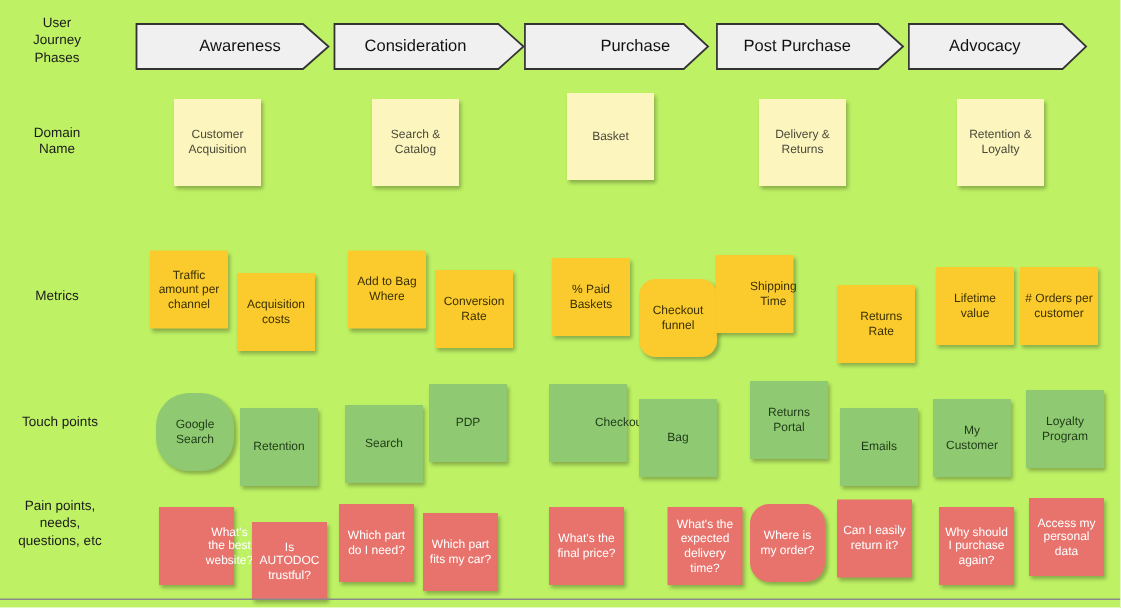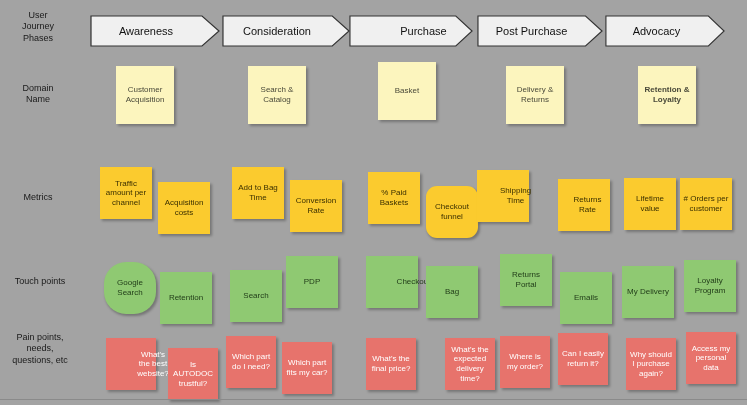--- a/index.html
+++ b/index.html
@@ -3,21 +3,21 @@
 <meta charset="utf-8">
 <style>
   * { margin: 0; padding: 0; box-sizing: border-box; }
   html, body { background: #ffffff; }
   body { font-family: "Liberation Sans", sans-serif; }
 
   .board {
     position: relative;
     width: 747px;
     height: 405px;
-    background: #a3a3a3;
+    background: #bef264;
     overflow: hidden;
   }
 
   .row-label {
     position: absolute;
     text-align: center;
     font-size: 9px;
     line-height: 1.25;
     color: #1a1a1a;
   }
@@ -79,21 +79,21 @@
   <div class="row-label" style="left:12px; top:10px; width:52px;">User Journey Phases</div>
   <div class="row-label" style="left:12px; top:83px; width:52px;">Domain Name</div>
   <div class="row-label" style="left:12px; top:192px; width:52px;">Metrics</div>
   <div class="row-label" style="left:12px; top:276px; width:56px;">Touch points</div>
   <div class="row-label" style="left:8px; top:332px; width:64px;">Pain points, needs, questions, etc</div>
 
   <div class="phase" style="left:90px; width:130px;">
     <svg viewBox="0 0 130 32" preserveAspectRatio="none">
       <polygon points="1,1 112,1 129,16 112,31 1,31" fill="#F0F0F0" stroke="#333" stroke-width="1.2"></polygon>
     </svg>
-    <span class="phase-label" style="width:112px;">Awareness</span>
+    <span class="phase-label" style="width:112px;margin-left:14px;">Awareness</span>
   </div>
   <div class="phase" style="left:222px; width:128px;">
     <svg viewBox="0 0 130 32" preserveAspectRatio="none">
       <polygon points="1,1 112,1 129,16 112,31 1,31" fill="#F0F0F0" stroke="#333" stroke-width="1.2"></polygon>
     </svg>
     <span class="phase-label" style="width:110px;">Consideration</span>
   </div>
   <div class="phase" style="left:349px; width:124px;">
     <svg viewBox="0 0 130 32" preserveAspectRatio="none">
       <polygon points="1,1 112,1 129,16 112,31 1,31" fill="#F0F0F0" stroke="#333" stroke-width="1.2"></polygon>
@@ -110,50 +110,50 @@
     <svg viewBox="0 0 130 32" preserveAspectRatio="none">
       <polygon points="1,1 112,1 129,16 112,31 1,31" fill="#F0F0F0" stroke="#333" stroke-width="1.2"></polygon>
     </svg>
     <span class="phase-label" style="width:103px;">Advocacy</span>
   </div>
 
   <div class="note note-domain" style="left:116px; top:66px;">Customer Acquisition</div>
   <div class="note note-domain" style="left:248px; top:66px;">Search &amp; Catalog</div>
   <div class="note note-domain" style="left:378px; top:62px;">Basket</div>
   <div class="note note-domain" style="left:506px; top:66px;">Delivery &amp; Returns</div>
-  <div class="note note-domain" style="left:638px; top:66px;font-weight:bold;">Retention &amp; Loyalty</div>
+  <div class="note note-domain" style="left:638px; top:66px;">Retention &amp; Loyalty</div>
 
   <div class="note note-metric" style="left:100px; top:167px;">Traffic amount per channel</div>
   <div class="note note-metric" style="left:158px; top:182px;">Acquisition costs</div>
-  <div class="note note-metric" style="left:232px; top:167px;">Add to Bag Time</div>
+  <div class="note note-metric" style="left:232px; top:167px;">Add to Bag Where</div>
   <div class="note note-metric" style="left:290px; top:180px;">Conversion Rate</div>
   <div class="note note-metric" style="left:368px; top:172px;">% Paid Baskets</div>
   <div class="note note-metric" style="left:426px; top:186px;border-radius:11px;">Checkout funnel</div>
   <div class="note note-metric" style="left:477px; top:170px;padding-left:28px;">Shipping Time</div>
-  <div class="note note-metric" style="left:558px; top:179px;padding-left:10px;">Returns Rate</div>
+  <div class="note note-metric" style="left:558px; top:190px;padding-left:10px;">Returns Rate</div>
   <div class="note note-metric" style="left:624px; top:178px;">Lifetime value</div>
   <div class="note note-metric" style="left:680px; top:178px;"># Orders per customer</div>
 
   <div class="note note-touchpoint" style="left:104px; top:262px;border-radius:22px;">Google Search</div>
   <div class="note note-touchpoint" style="left:160px; top:272px;">Retention</div>
   <div class="note note-touchpoint" style="left:230px; top:270px;">Search</div>
   <div class="note note-touchpoint" style="left:286px; top:256px;">PDP</div>
   <div class="note note-touchpoint" style="left:366px; top:256px;padding-left:46px;">Checkout</div>
   <div class="note note-touchpoint" style="left:426px; top:266px;">Bag</div>
   <div class="note note-touchpoint" style="left:500px; top:254px;">Returns Portal</div>
   <div class="note note-touchpoint" style="left:560px; top:272px;">Emails</div>
-  <div class="note note-touchpoint" style="left:622px; top:266px;">My Delivery</div>
+  <div class="note note-touchpoint" style="left:622px; top:266px;">My Customer</div>
   <div class="note note-touchpoint" style="left:684px; top:260px;">Loyalty Program</div>
 
   <div class="note note-painpoint" style="left:106px; top:338px;padding-left:47px;">What's the best website?</div>
   <div class="note note-painpoint" style="left:168px; top:348px;">Is AUTODOC trustful?</div>
   <div class="note note-painpoint" style="left:226px; top:336px;">Which part do I need?</div>
   <div class="note note-painpoint" style="left:282px; top:342px;">Which part fits my car?</div>
   <div class="note note-painpoint" style="left:366px; top:338px;">What's the final price?</div>
   <div class="note note-painpoint" style="left:445px; top:338px;">What's the expected delivery time?</div>
-  <div class="note note-painpoint" style="left:500px; top:336px;">Where is my order?</div>
+  <div class="note note-painpoint" style="left:500px; top:336px;border-radius:13px;">Where is my order?</div>
   <div class="note note-painpoint" style="left:558px; top:333px;">Can I easily return it?</div>
   <div class="note note-painpoint" style="left:626px; top:338px;">Why should I purchase again?</div>
   <div class="note note-painpoint" style="left:686px; top:332px;">Access my personal data</div>
 
   <div class="bottom-line"></div>
 
 </div>
 
 </body></html>

